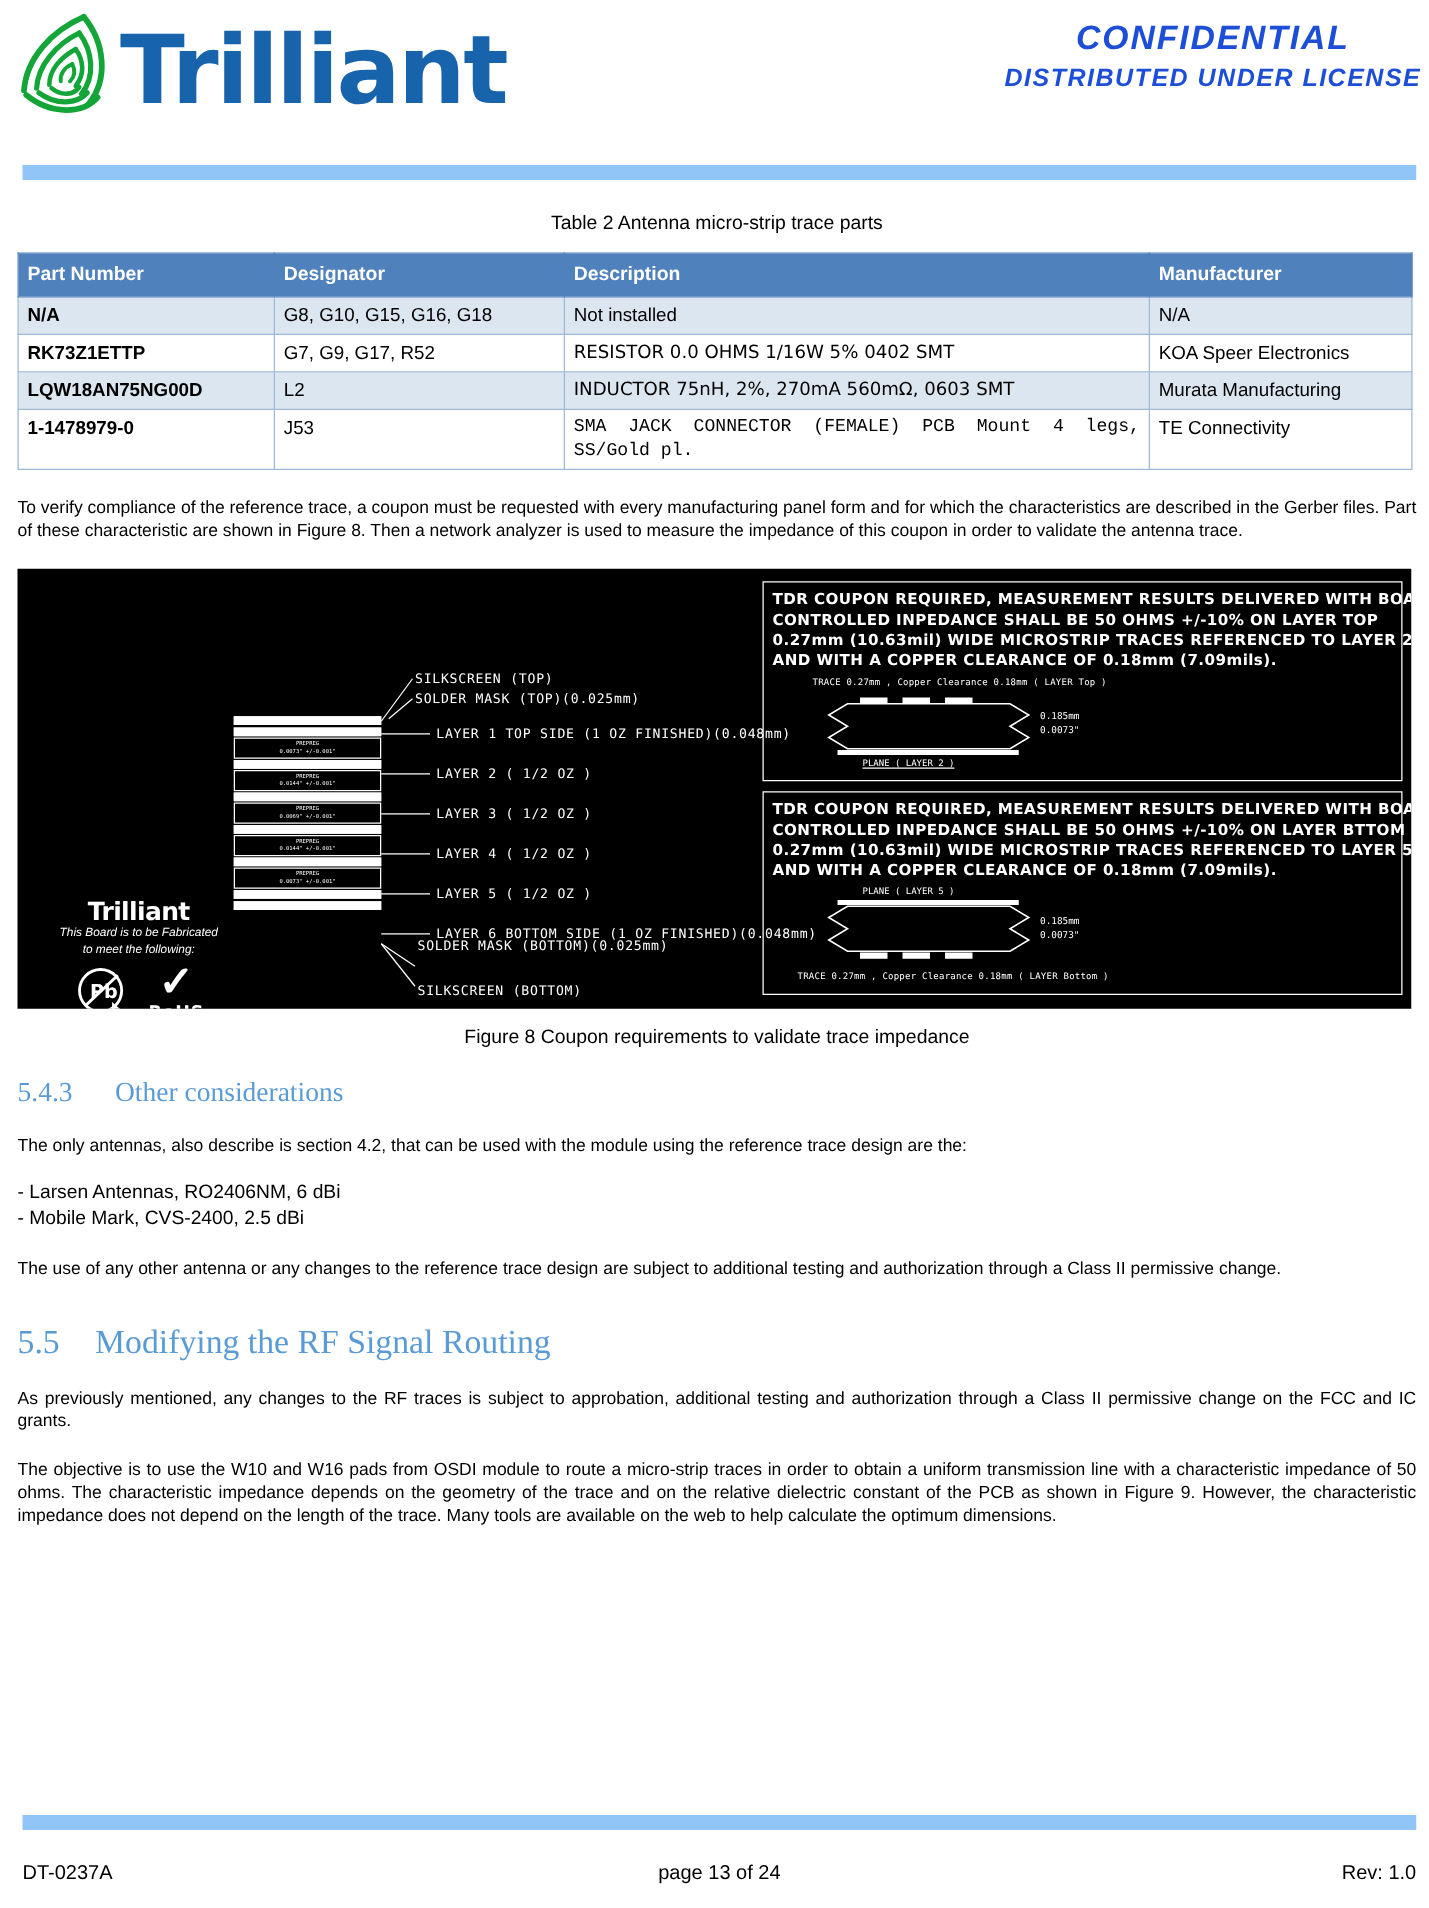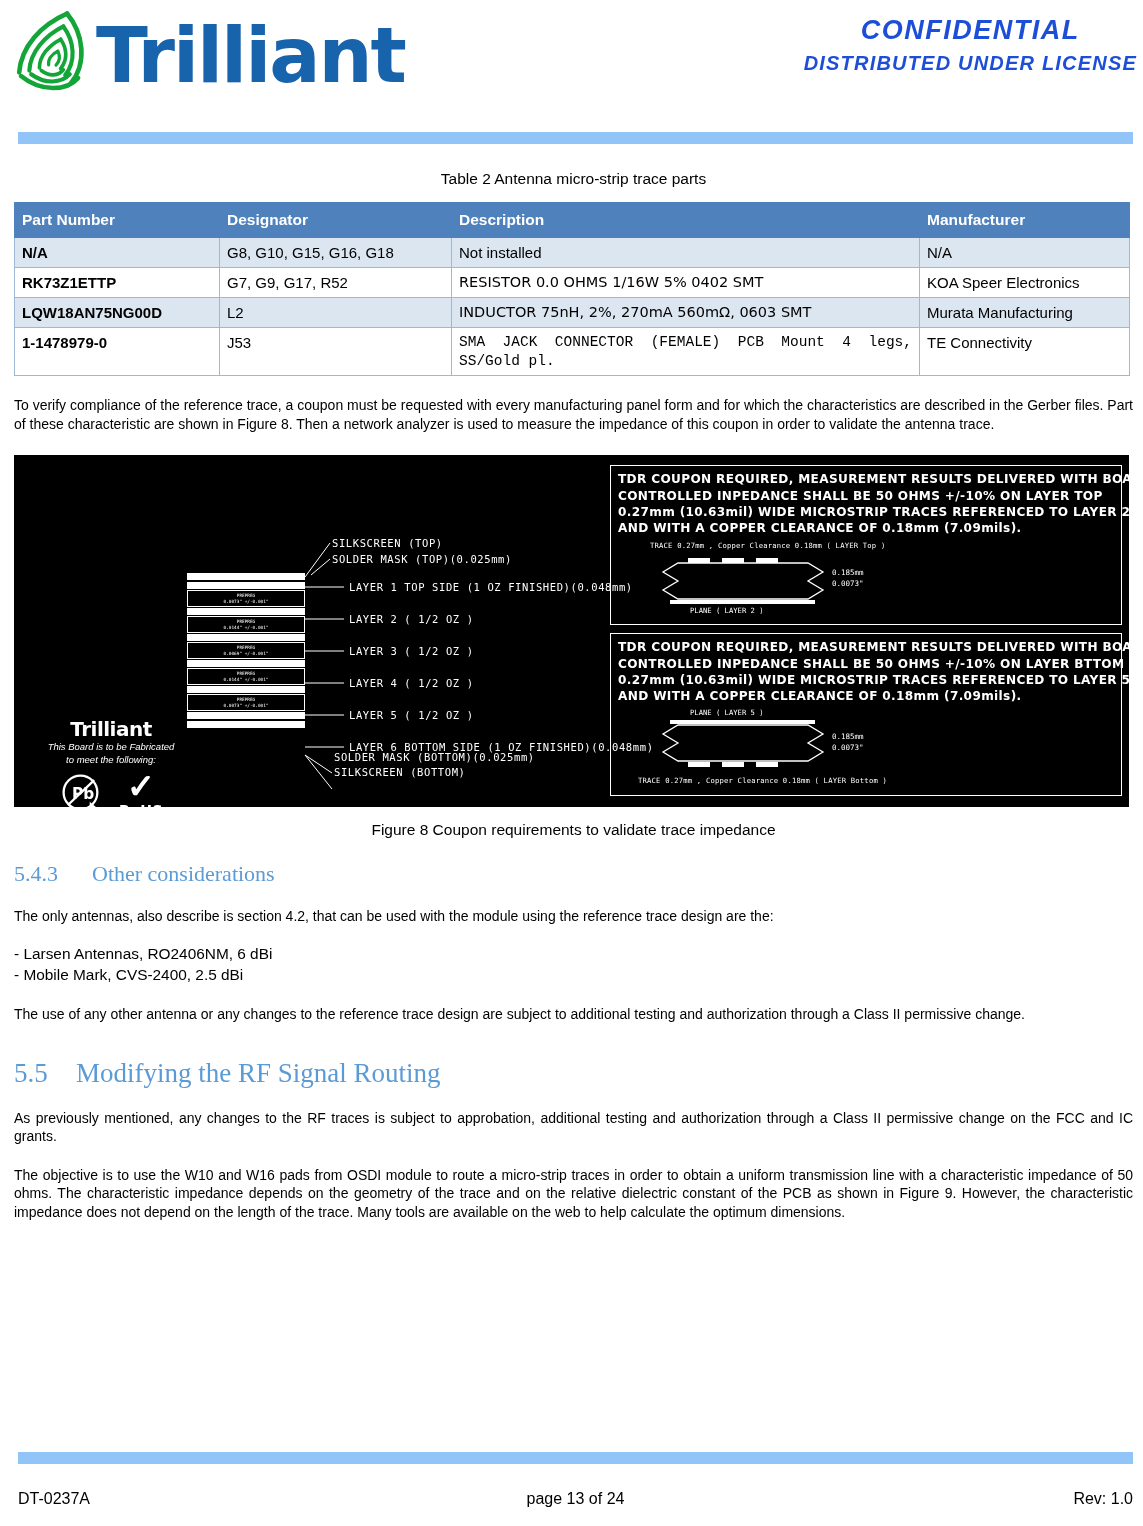--- a/index.html
+++ b/index.html
@@ -389,21 +389,21 @@
 
     <div class="fig-label" style="left:318px; top:82px;">SILKSCREEN (TOP)</div>
     <div class="fig-label" style="left:318px; top:98px;">SOLDER MASK (TOP)(0.025mm)</div>
     <div class="fig-label" style="left:335px; top:126px;">LAYER 1 TOP SIDE (1 OZ FINISHED)(0.048mm)</div>
     <div class="fig-label" style="left:335px; top:158px;">LAYER 2 ( 1/2 OZ )</div>
     <div class="fig-label" style="left:335px; top:190px;">LAYER 3 ( 1/2 OZ )</div>
     <div class="fig-label" style="left:335px; top:222px;">LAYER 4 ( 1/2 OZ )</div>
     <div class="fig-label" style="left:335px; top:254px;">LAYER 5 ( 1/2 OZ )</div>
     <div class="fig-label" style="left:335px; top:286px;">LAYER 6 BOTTOM SIDE (1 OZ FINISHED)(0.048mm)</div>
     <div class="fig-label" style="left:320px; top:296px;">SOLDER MASK (BOTTOM)(0.025mm)</div>
-    <div class="fig-label" style="left:320px; top:311px;text-align:right;">SILKSCREEN (BOTTOM)</div>
+    <div class="fig-label" style="left:320px; top:332px;text-align:right;">SILKSCREEN (BOTTOM)</div>
 
     <div class="fig-logo">
       <div class="t-word">Trilliant</div>
       <div class="t-sub">This Board is to be Fabricated</div>
       <div class="t-sub">to meet the following:</div>
       <div class="marks">
         <div class="pb-mark">
           <svg viewBox="0 0 60 60" width="46" height="46">
             <circle cx="28" cy="28" r="22" fill="none" stroke="#fff" stroke-width="3"></circle>
             <line x1="12" y1="44" x2="46" y2="12" stroke="#fff" stroke-width="3"></line>
@@ -430,21 +430,21 @@
           <rect x="70" y="8" width="22" height="5" fill="#fff"></rect>
           <rect x="104" y="8" width="22" height="5" fill="#fff"></rect>
           <rect x="138" y="8" width="22" height="5" fill="#fff"></rect>
           <path d="M60 13 L190 13 L205 22 L190 31 L205 40 L190 49 L60 49 L45 40 L60 31 L45 22 Z" fill="none" stroke="#fff" stroke-width="1.3"></path>
           <rect x="52" y="50" width="145" height="4" fill="#fff"></rect>
         </svg>
         <div class="dim-text" style="left:214px; top:18px;">
           <span>0.185mm</span><br>
           <span>0.0073"</span>
         </div>
-        <div class="plane-note" style="position:absolute;left:72px;top:56px;">PLANE ( LAYER 2 )</div>
+        <div class="plane-note" style="position:absolute;left:72px;top:56px;text-decoration:underline;">PLANE ( LAYER 2 )</div>
       </div>
     </div>
 
     <div class="tdr-box bottom">
       <div class="tdr-text">TDR COUPON REQUIRED, MEASUREMENT RESULTS DELIVERED WITH BOARDS.</div>
       <div class="tdr-text">CONTROLLED INPEDANCE SHALL BE 50 OHMS +/-10% ON LAYER BTTOM</div>
       <div class="tdr-text">0.27mm (10.63mil) WIDE MICROSTRIP TRACES REFERENCED TO LAYER 5 PLANE</div>
       <div class="tdr-text">AND WITH A COPPER CLEARANCE OF 0.18mm (7.09mils).</div>
       <div style="position:relative;height:86px;margin-top:4px;">
         <div class="plane-note" style="position:absolute;left:72px;top:0px;">PLANE ( LAYER 5 )</div>

